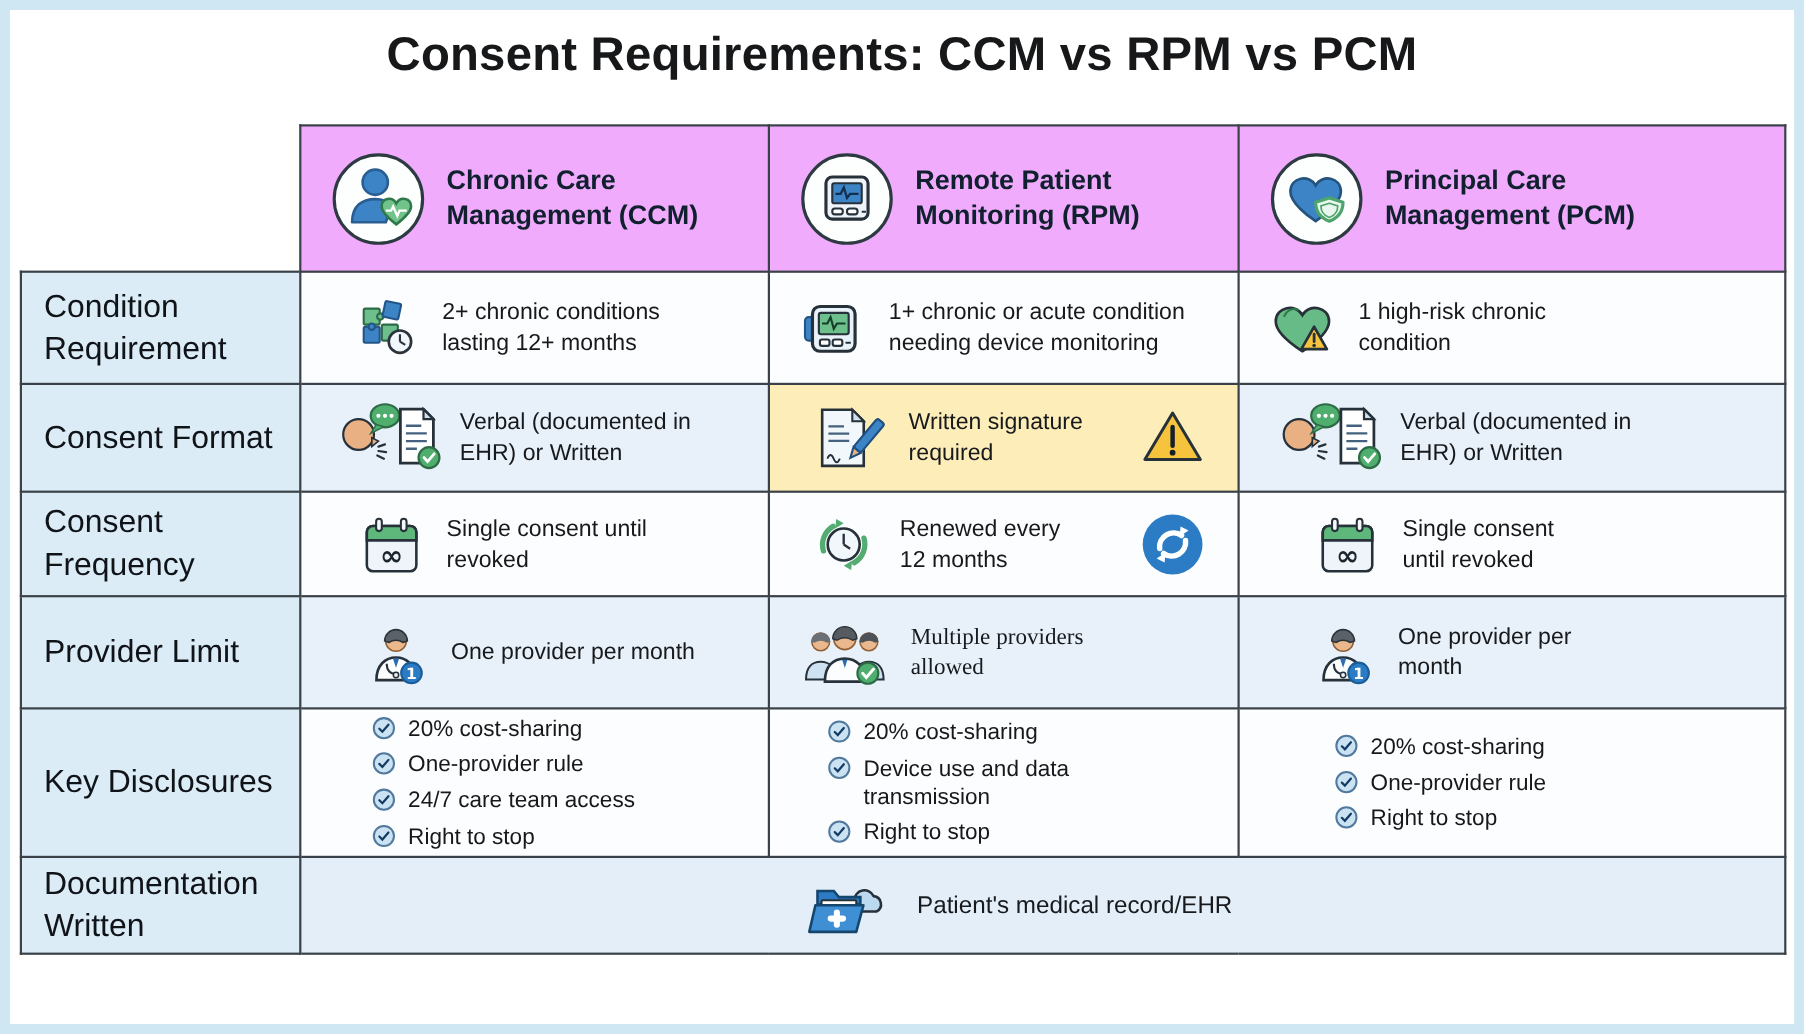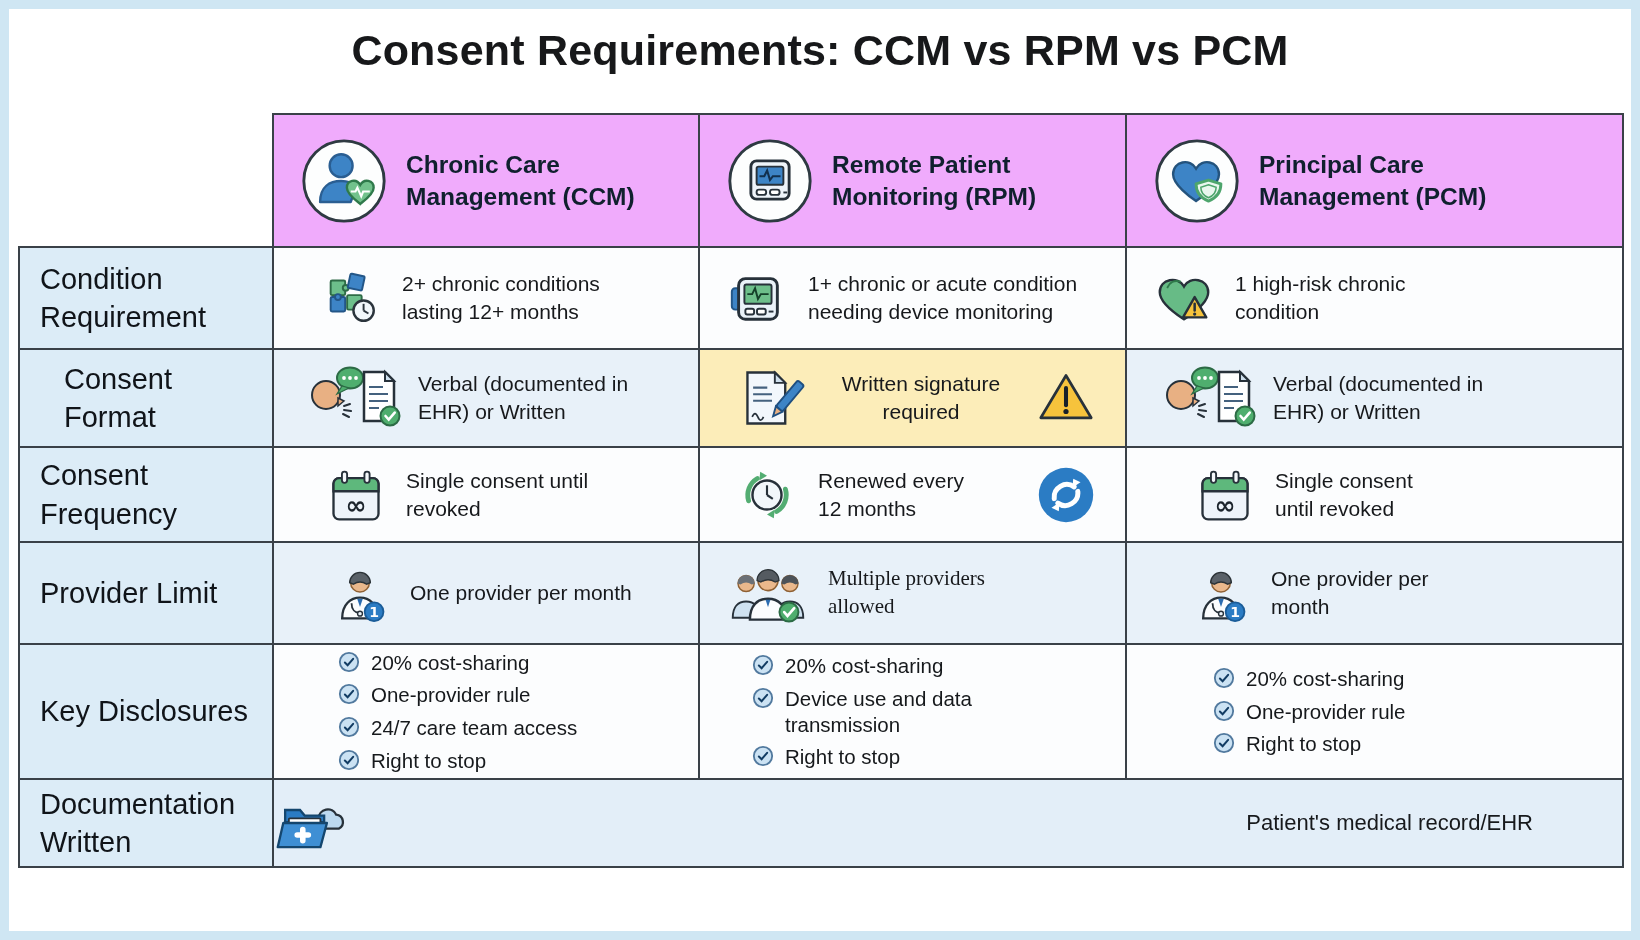--- a/index.html
+++ b/index.html
@@ -16,31 +16,31 @@
   tr.r-white td.data{background:#fcfdfe;}
   tr.r-alt td.data{background:#e8f1f9;}
   td.data.hl{background:#fcedb9 !important;}
   td.data.merged{background:#e3eef8;}
   .cw{display:flex;align-items:center;}
   .head .cw{gap:18px;padding-left:26px;}
   .head .hlabel{font-size:24.5px;font-weight:700;color:#10202e;line-height:1.3;}
   .data .cw{gap:20px;padding-left:40px;}
   .ctext{font-size:21px;line-height:1.32;color:#17191c;}
   .w240{max-width:240px;} .w320{max-width:320px;} .w210{max-width:210px;}
-  .w230{max-width:230px;} .w190{max-width:190px;text-align:center;} .w220{max-width:220px;}
+  .w230{max-width:230px;} .w190{max-width:190px;} .w220{max-width:220px;}
   .w170{max-width:170px;} .w180{max-width:180px;} .w280{max-width:290px;}
   .w200{max-width:200px;font-family:Liberation Serif, serif;} .w160{max-width:160px;}
   .push{margin-left:auto;margin-right:30px;flex:0 0 auto;}
-  .h1{height:100px;} .h2{height:96px;padding-left:24px;} .h3{height:93px;} .h4{height:100px;} .h5{height:133px;} .h6{height:86px;}
+  .h1{height:100px;} .h2{height:96px;} .h3{height:93px;} .h4{height:100px;} .h5{height:133px;} .h6{height:86px;}
   .disc{display:flex;flex-direction:column;gap:7px;}
   .disc.pad-a{padding-left:64px;} .disc.pad-b{padding-left:52px;} .disc.pad-c{padding-left:86px;}
   .disc-item{display:flex;align-items:flex-start;gap:11px;font-size:20.5px;line-height:1.25;}
   .disc-item svg{flex:0 0 auto;margin-top:1px;}
   .disc-item span{max-width:260px;}
-  .merged .cw{justify-content:space-between;gap:24px;padding:0 89px 0 0;}
+  .merged .cw{justify-content:center;gap:24px;padding:0 44px 0 0;}
   .merged .ctext{font-size:22px;}
   svg{display:block;}
 </style>
 </head>
 <body>
 
 <div class="frame"></div>
 <div class="page-title">Consent Requirements: CCM vs RPM vs PCM</div>
 
 <table class="cmp">

